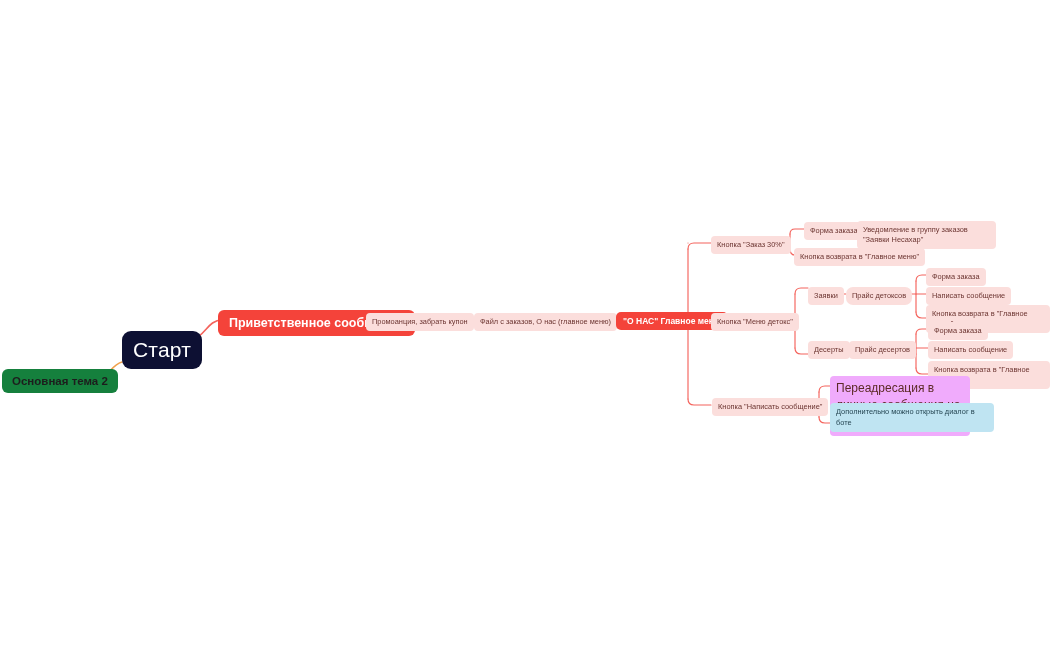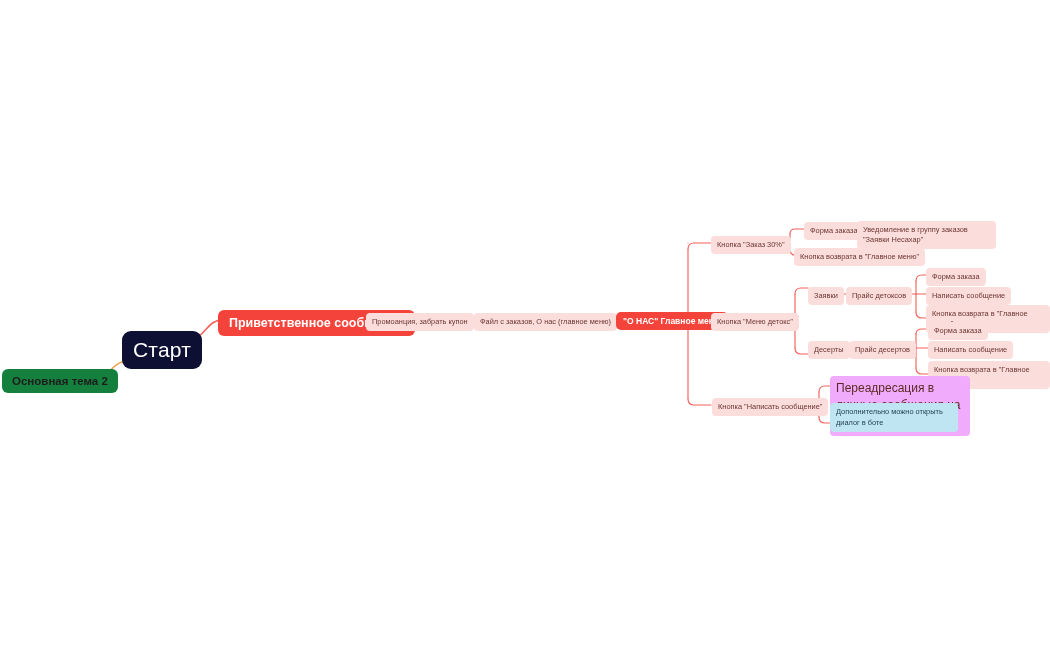--- a/index.html
+++ b/index.html
@@ -207,21 +207,21 @@
   </div>
 
   <div class="node n-pink" style="left:711px; top:313px;">
     <span>Кнопка "Меню детокс"</span>
   </div>
 
   <div class="node n-pink" style="left:808px; top:287px;">
     <span>Заявки</span>
   </div>
 
-  <div class="node n-pink" style="left:846px; top:287px;">
+  <div class="node n-pink" style="left:846px; top:287px;border-radius:7px;">
     <span>Прайс детоксов</span>
   </div>
 
   <div class="node n-pink" style="left:926px; top:268px;">
     <span>Форма заказа</span>
   </div>
 
   <div class="node n-pink" style="left:926px; top:287px;">
     <span>Написать сообщение</span>
   </div>
@@ -251,17 +251,17 @@
   </div>
 
   <div class="node n-pink" style="left:712px; top:398px;">
     <span>Кнопка "Написать сообщение"</span>
   </div>
 
   <div class="node n-pink-strong" style="left:830px; top:376px; width:140px;">
     <span>Переадресация в личные сообщения на рабочий телефон</span>
   </div>
 
-  <div class="node n-blue" style="left:830px; top:403px; width:128px;">
+  <div class="node n-blue" style="left:830px; top:403px; width:164px;">
     <span>Дополнительно можно открыть диалог в боте</span>
   </div>
 
 </div>
 
 </body></html>

